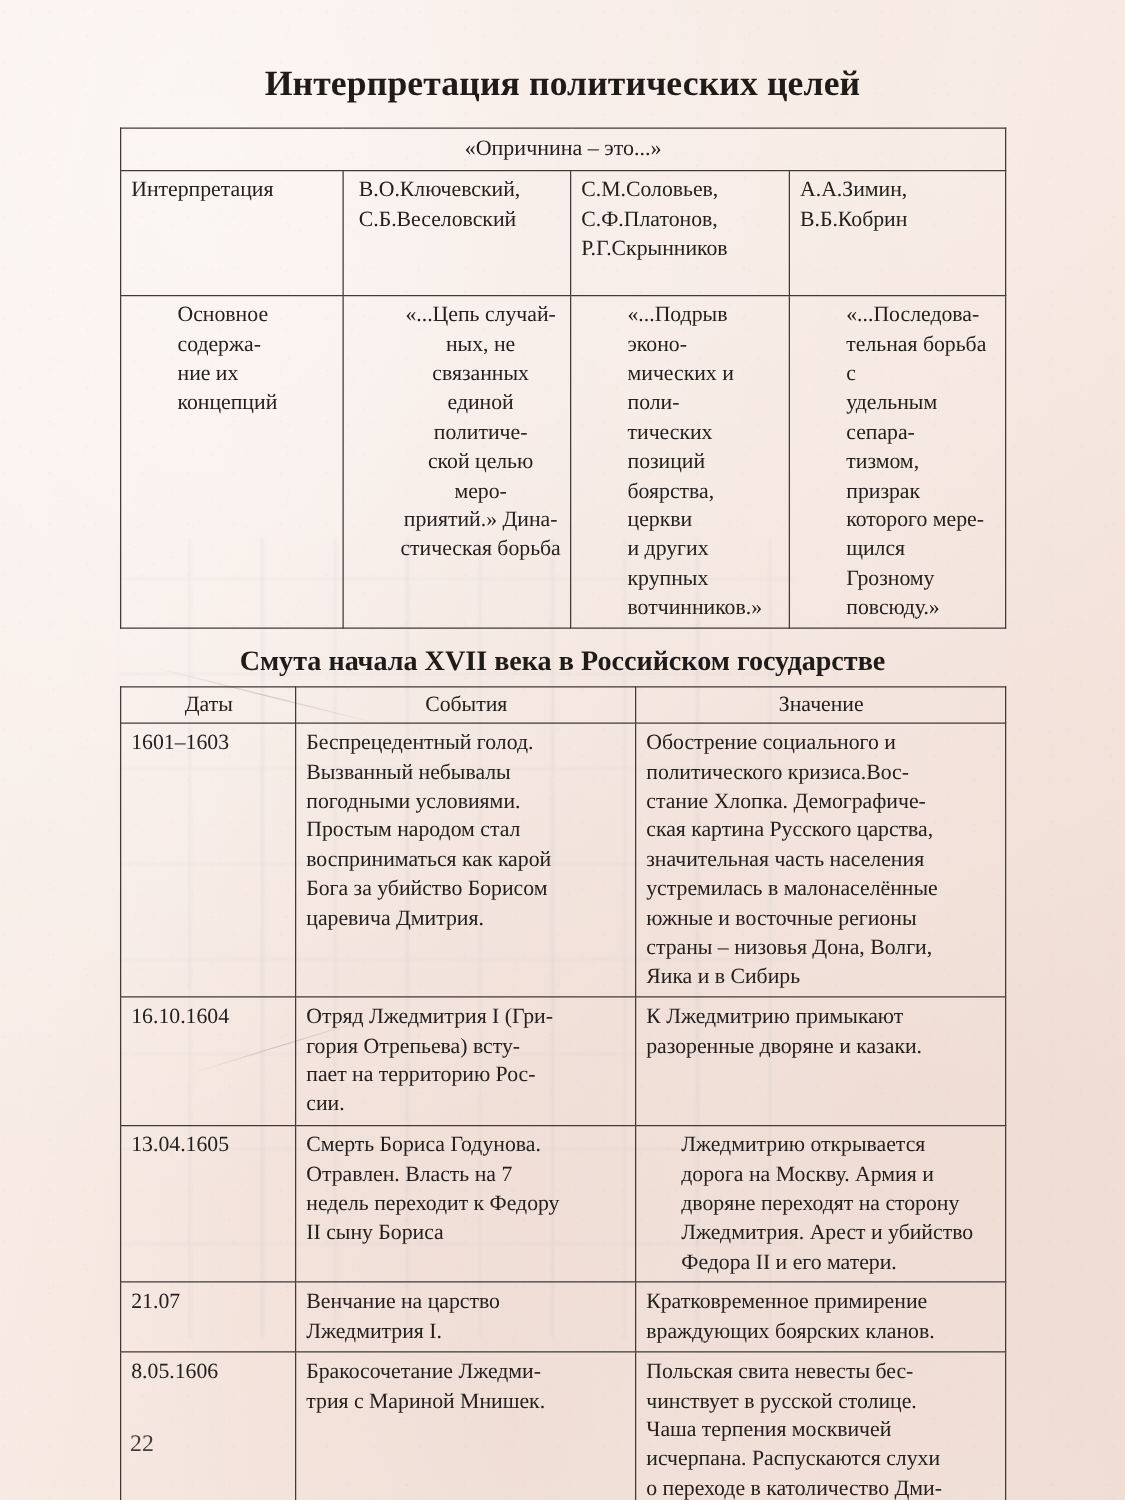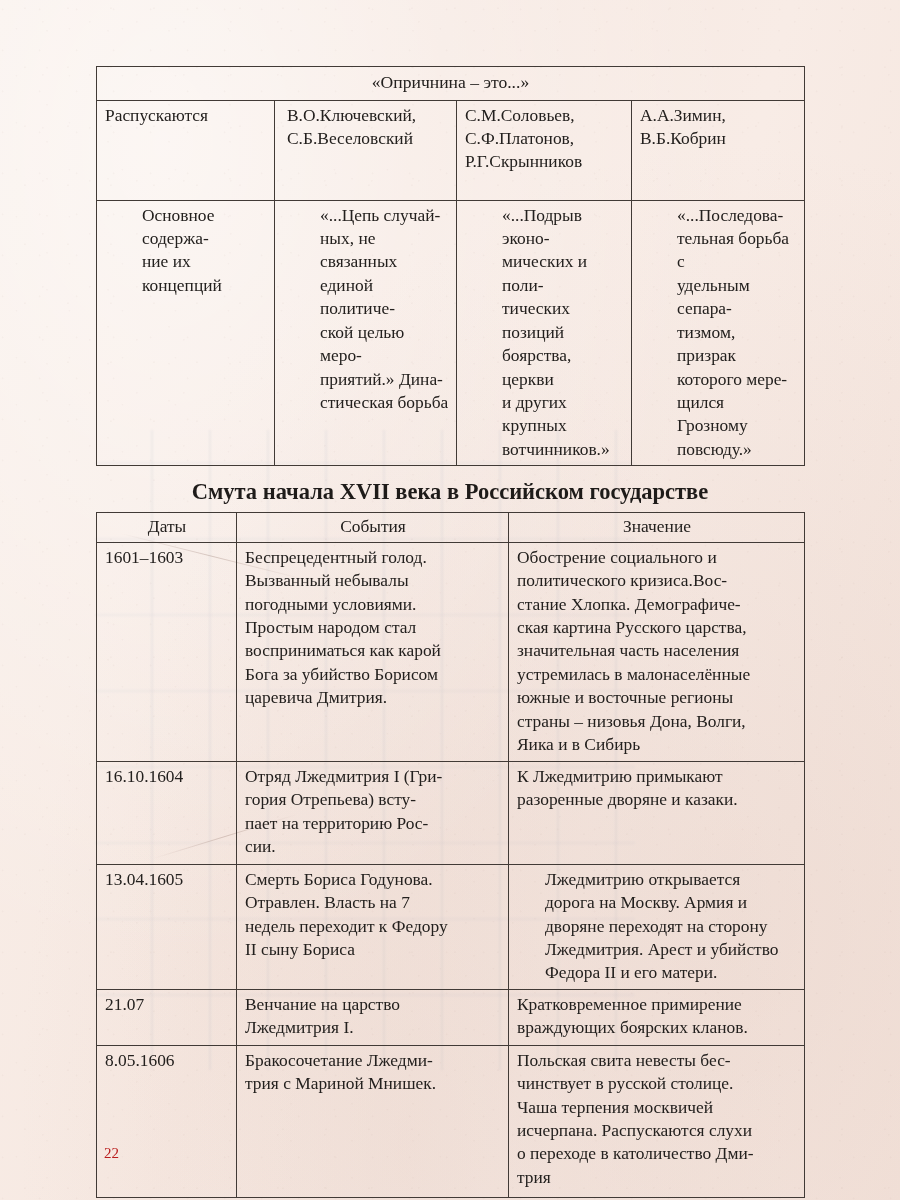--- a/index.html
+++ b/index.html
@@ -155,64 +155,65 @@
   .r2 td { height: 95px; margin-left: 20px;  }
   .r3 td { height: 113px; }
   .r4 td { height: 48px;  }
   .r5 td { height: 144px; }
 
   
   #folio {
     position: absolute;
     left: 104px;
     top: 1145px;
-    font-size: 15px;
-    color: #b91c1c;
+    font-size: 19px;
+    color: #404040;
     z-index: 1;
   }
 </style>
 </head>
 <body>
 
 <div id="paper-texture"></div>
 <div id="paper-speckle"></div>
 <div id="bleed-through"></div>
 <div id="scuff-1"></div>
 <div id="scuff-2"></div>
 
 <div id="page">
 
   <h1 class="doc-title">
+    <span class="line-1" style="white-space: pre-line;">Интерпретация политических целей</span>
   </h1>
 
   <table id="table-opr">
     <colgroup>
       <col class="c1">
         <col class="c2">
         <col class="c3">
         <col class="c4">
     </colgroup>
     <tbody>
       <tr>
         <td class="banner" colspan="4" style="white-space: pre-line;">«Опричнина – это...»</td>
       </tr>
       <tr class="researchers-row">
-        <td style="white-space: pre-line;">Распускаются</td>
+        <td style="white-space: pre-line;">Интерпретация</td>
         <td style="white-space: pre-line; padding-left: 12px;">В.О.Ключевский,
 С.Б.Веселовский</td>
         <td style="white-space: pre-line;">С.М.Соловьев,
 С.Ф.Платонов,
 Р.Г.Скрынников</td>
         <td style="white-space: pre-line;">А.А.Зимин,
 В.Б.Кобрин</td>
       </tr>
       <tr class="concepts-row">
         <td class="cell-concepts" style="white-space: pre-line;">Основное содержа-
 ние их концепций</td>
-        <td class="cell-concepts" style="white-space: pre-line;">«...Цепь случай-
+        <td class="cell-concepts" style="white-space: pre-line; text-align: center;">«...Цепь случай-
 ных, не связанных
 единой политиче-
 ской целью меро-
 приятий.» Дина-
 стическая борьба</td>
         <td class="cell-concepts" style="white-space: pre-line;">«...Подрыв эконо-
 мических и поли-
 тических позиций
 боярства, церкви
 и других крупных

